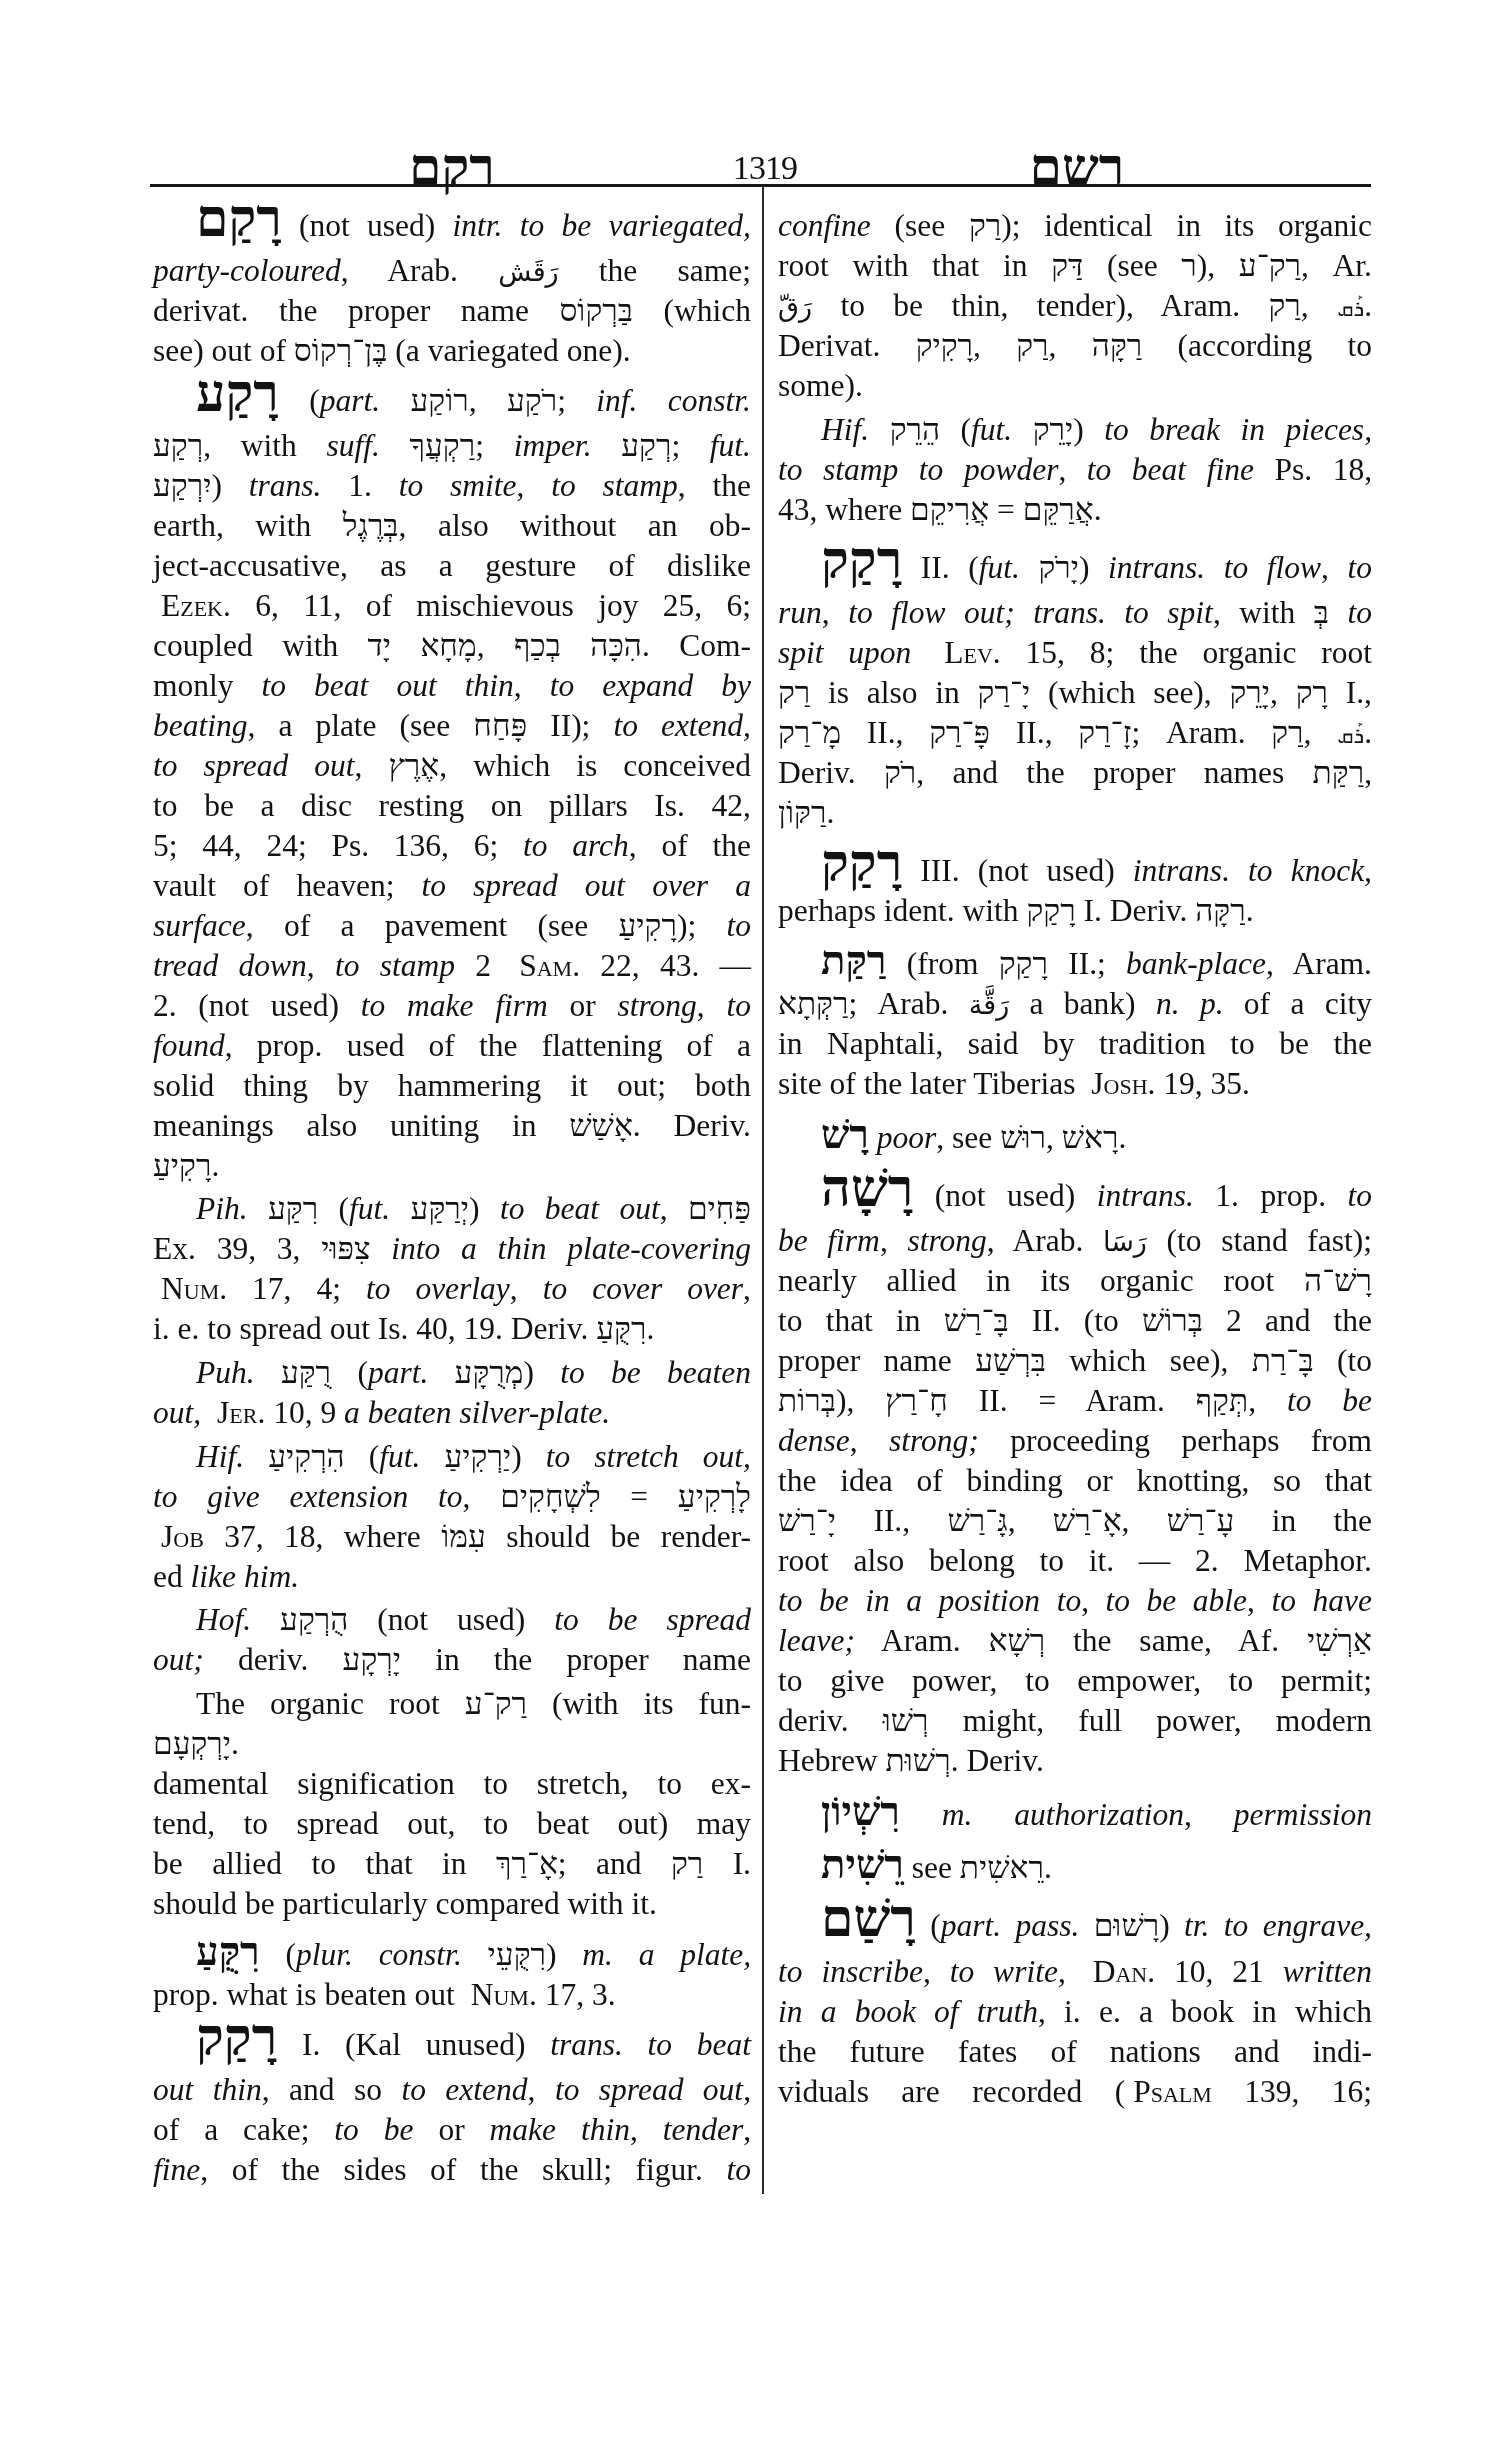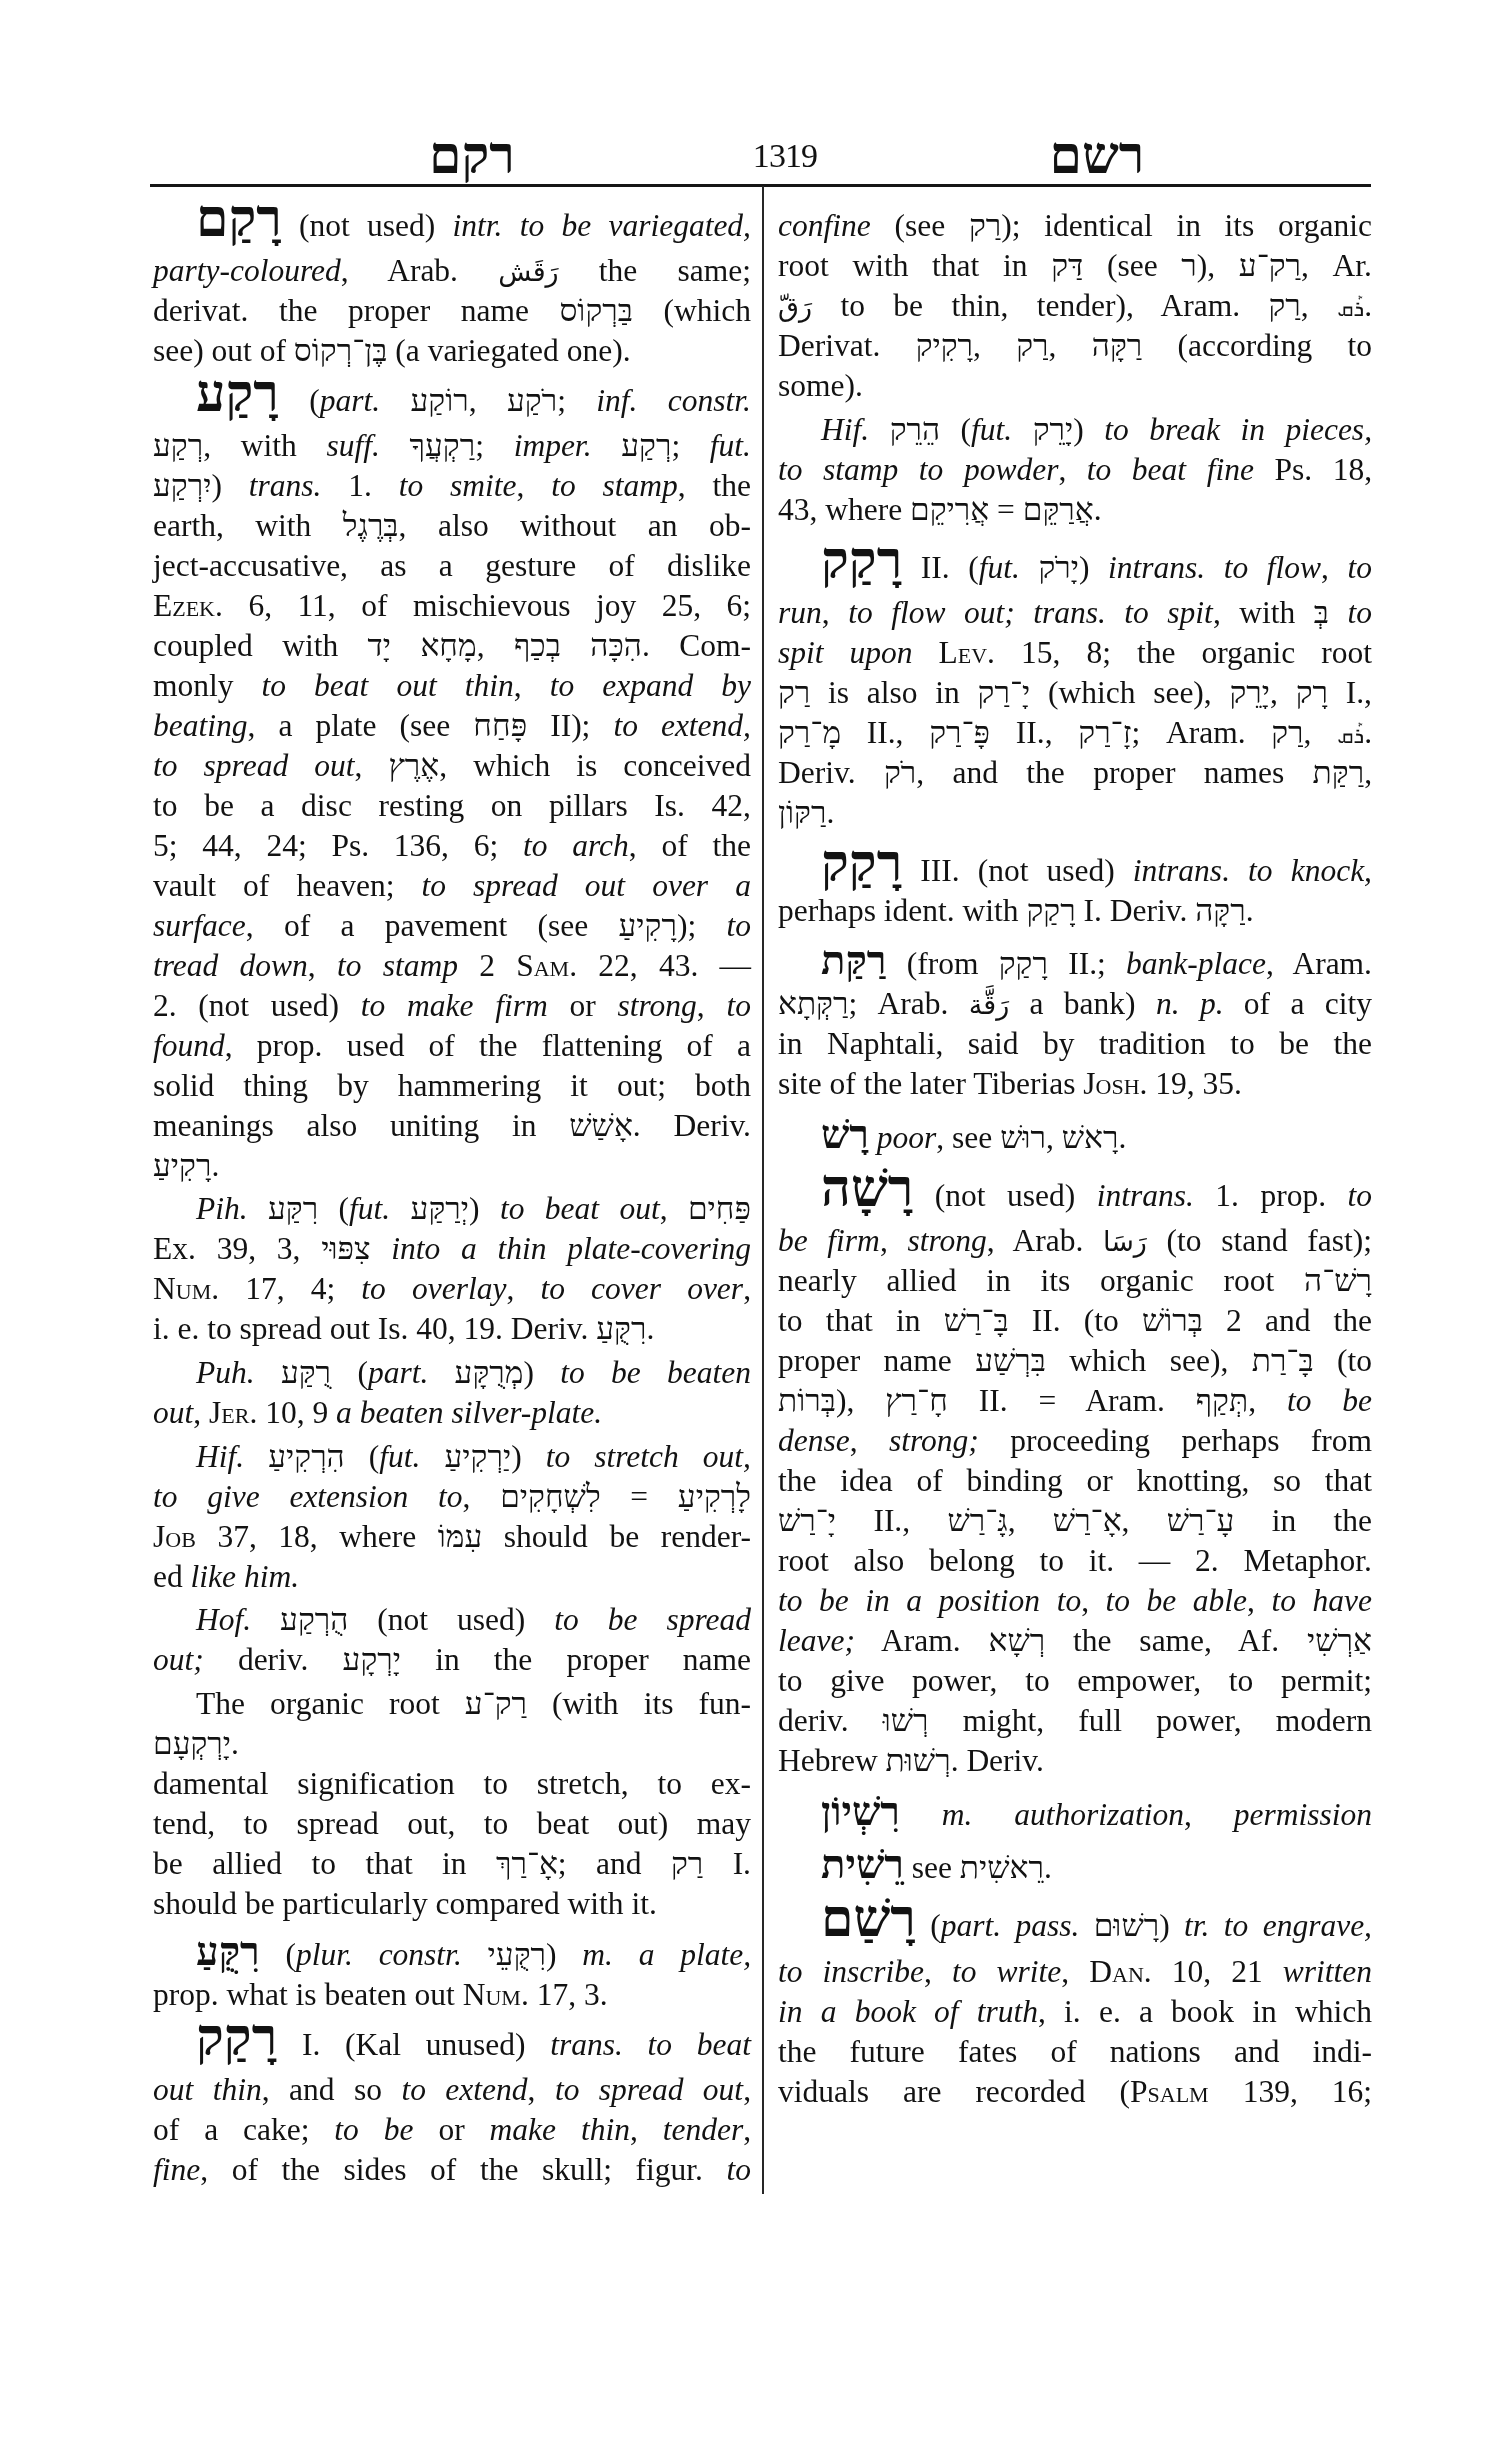--- a/index.html
+++ b/index.html
@@ -6,23 +6,22 @@
   body {
     width: 1512px; height: 2450px; position: relative; overflow: hidden;
     color: #121212;
     font-family: "Liberation Serif", "DejaVu Serif", serif;
   }
   .page { position: absolute; left: 0; top: 0; width: 1512px; height: 2450px; }
 
   
   .hdr { position: absolute; left: 0; top: 131px; width: 1512px; height: 50px; }
   .hdr-item {
-    position: absolute; top: 0; line-height: 50px; white-space: nowrap;
+    position: absolute; top: 12px; line-height: 50px; white-space: nowrap;
     transform: translateX(-50%);
-    margin-left: 20px;
   }
   .guide { font-size: 52px; font-weight: bold; font-family: "Liberation Serif", "DejaVu Sans", serif; }
   .guide.left  { left: 452px; }
   .guide.right { left: 1077px; }
   .pageno { left: 765px; font-size: 34px; letter-spacing: -0.9px; }
 
   .rule { position: absolute; left: 150px; top: 184px; width: 1221px; height: 2.7px; background: #161616; }
   .divider { position: absolute; left: 762px; top: 186px; width: 1.8px; height: 2008px; background: #262626; }
 
   
@@ -42,21 +41,21 @@
   .col.left .entry-medium { margin-top: 10.8px; }
   .col.left .after-big    { margin-top: 4.5px; }
   .col.left .sub          { margin-top: 3.6px; }
   .col.right .entry-big    { margin-top: 18px; }
   .col.right .entry-medium { margin-top: 13.5px; }
   .col.right .after-big    { margin-top: 5.4px; }
   .col.right .sub          { margin-top: 3.6px; }
   .line:first-child { margin-top: 0 !important; }
 
   .s-i  { font-style: italic; }
-  .s-sc { font-variant: small-caps; }
+  .s-sc { font-variant: small-caps; margin-left: 8px; }
   .s-he, .s-hw, .s-hm, .s-ar, .s-sy { unicode-bidi: isolate; }
   .s-he { font-family: "Liberation Serif", "DejaVu Sans", serif; }
   .s-hw { font-family: "Liberation Serif", "DejaVu Sans", serif; font-size: 52px; font-weight: bold; line-height: 0; }
   .s-hm { font-family: "Liberation Serif", "DejaVu Sans", serif; font-size: 40px; font-weight: bold; line-height: 0; }
   .s-ar { font-family: "DejaVu Sans", sans-serif; font-size: 27px; line-height: 0; }
   .s-sy { font-family: "DejaVu Sans", sans-serif; font-size: 22px; line-height: 0; }
 </style>
 </head>
 <body>
 

